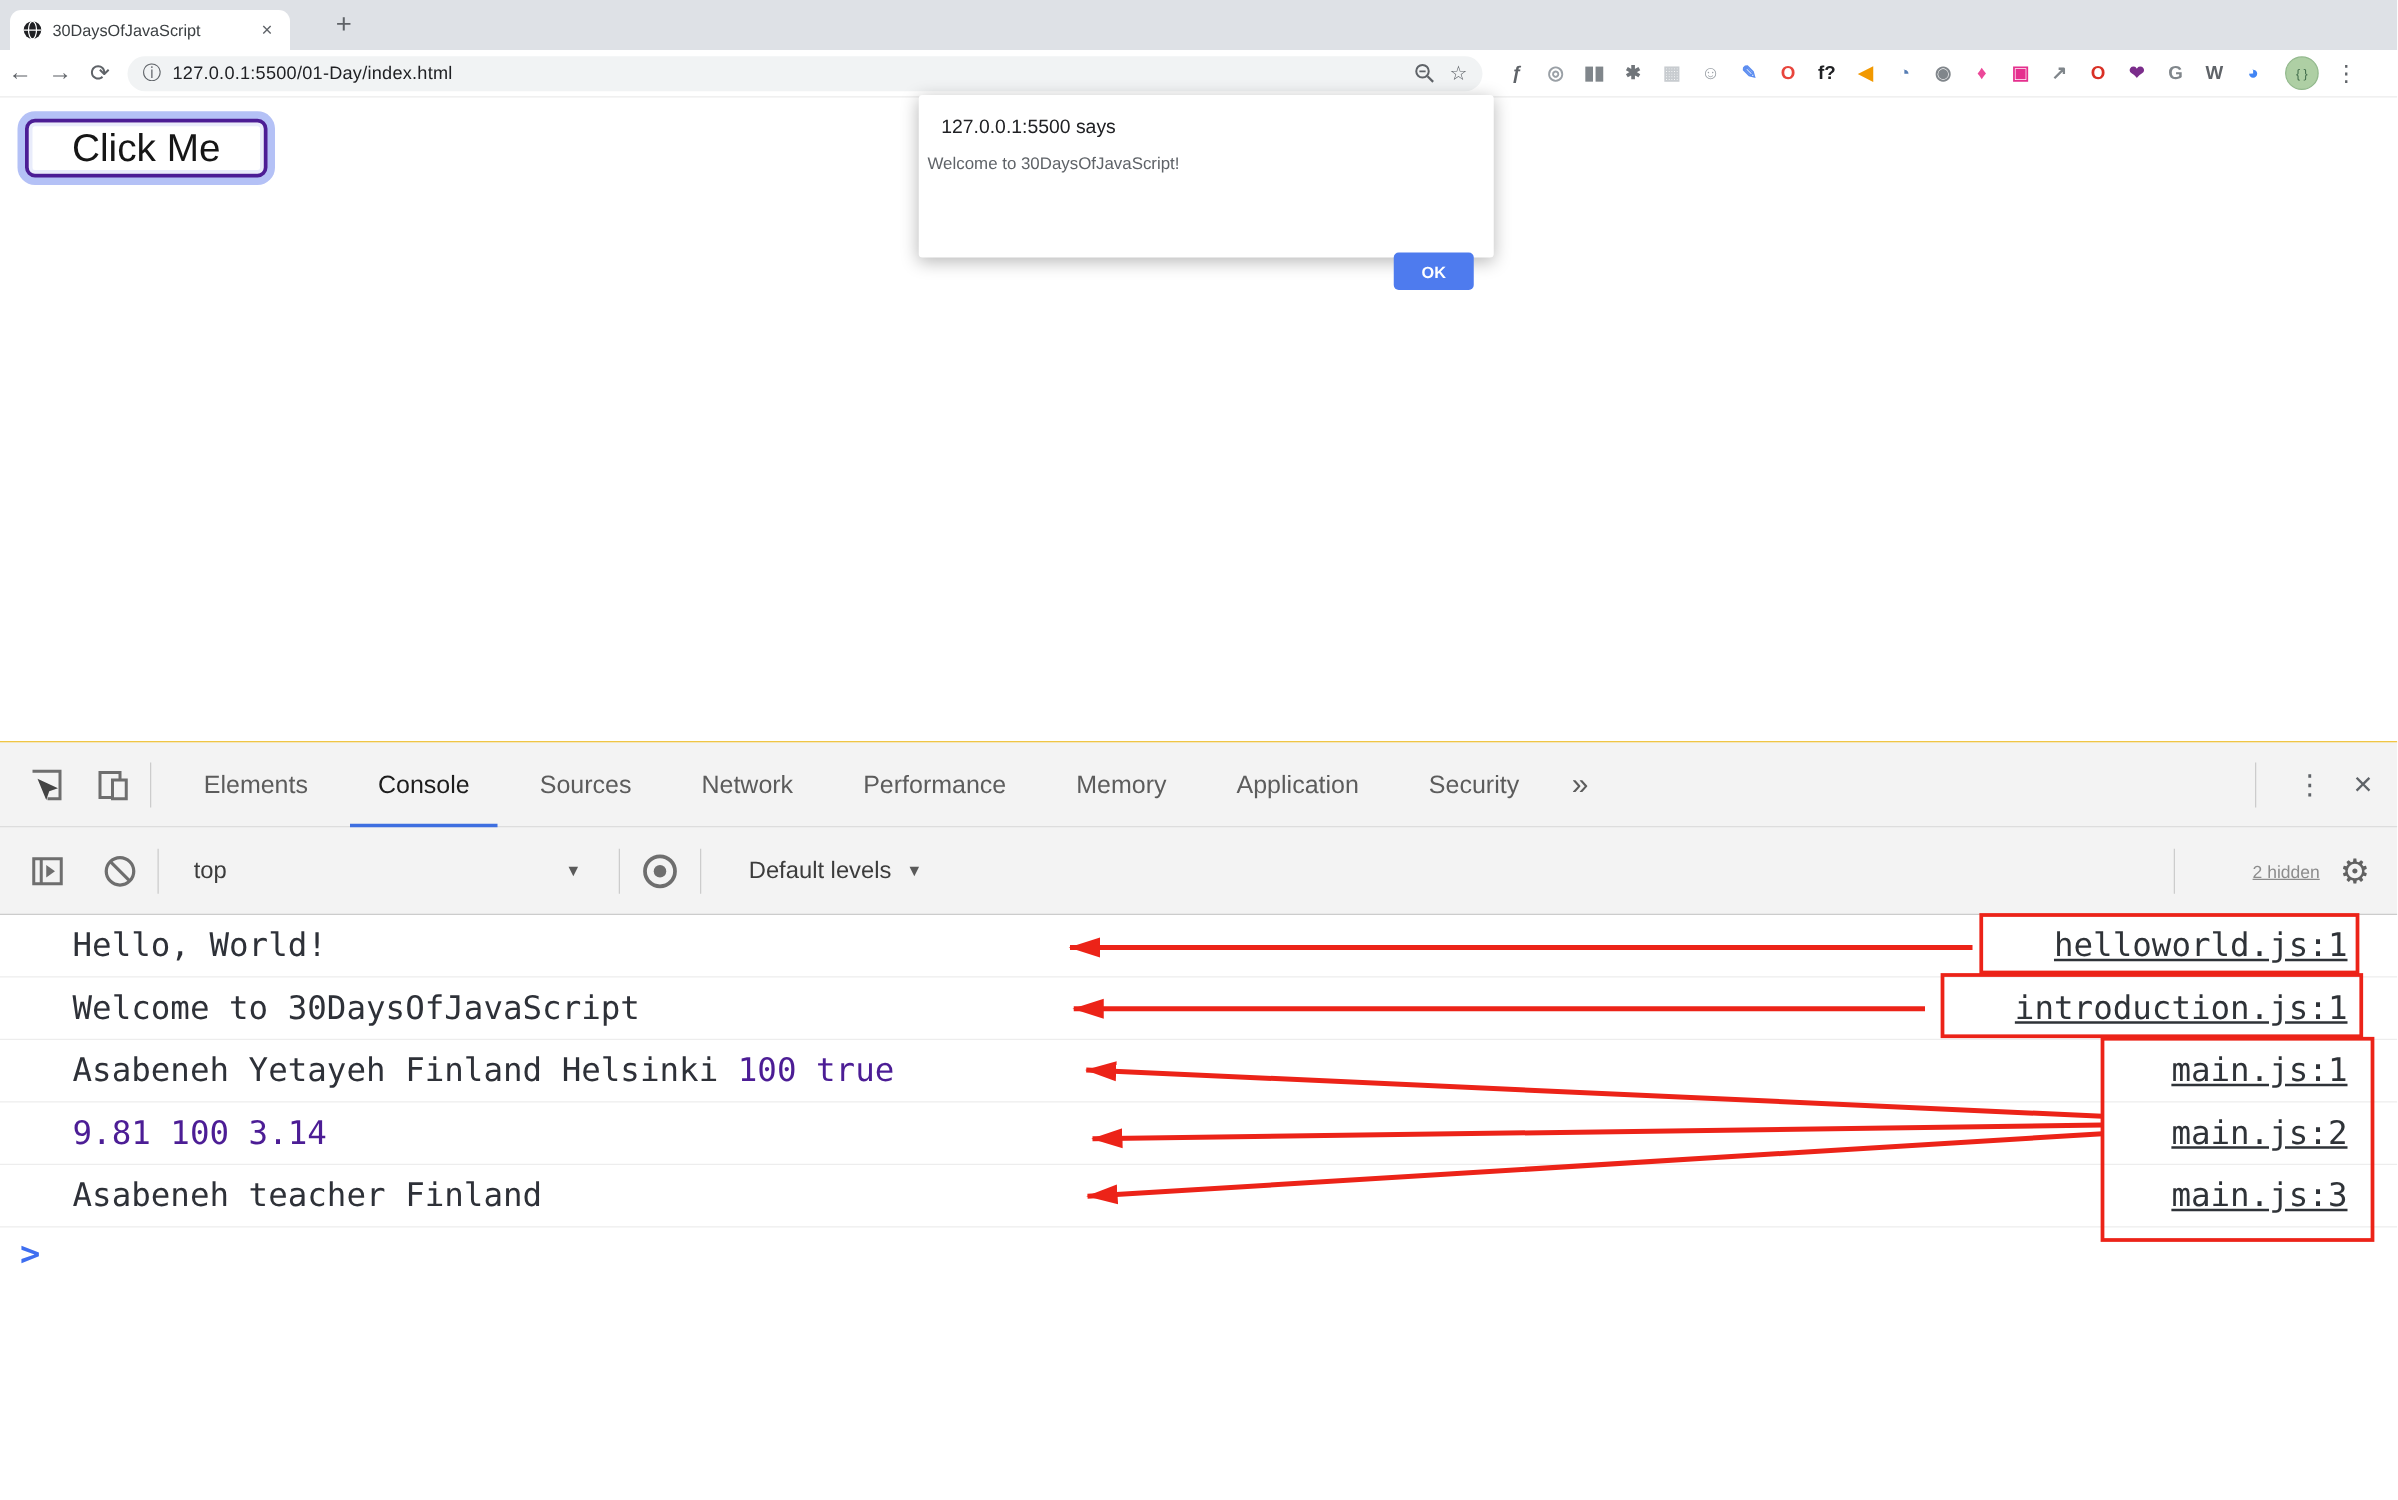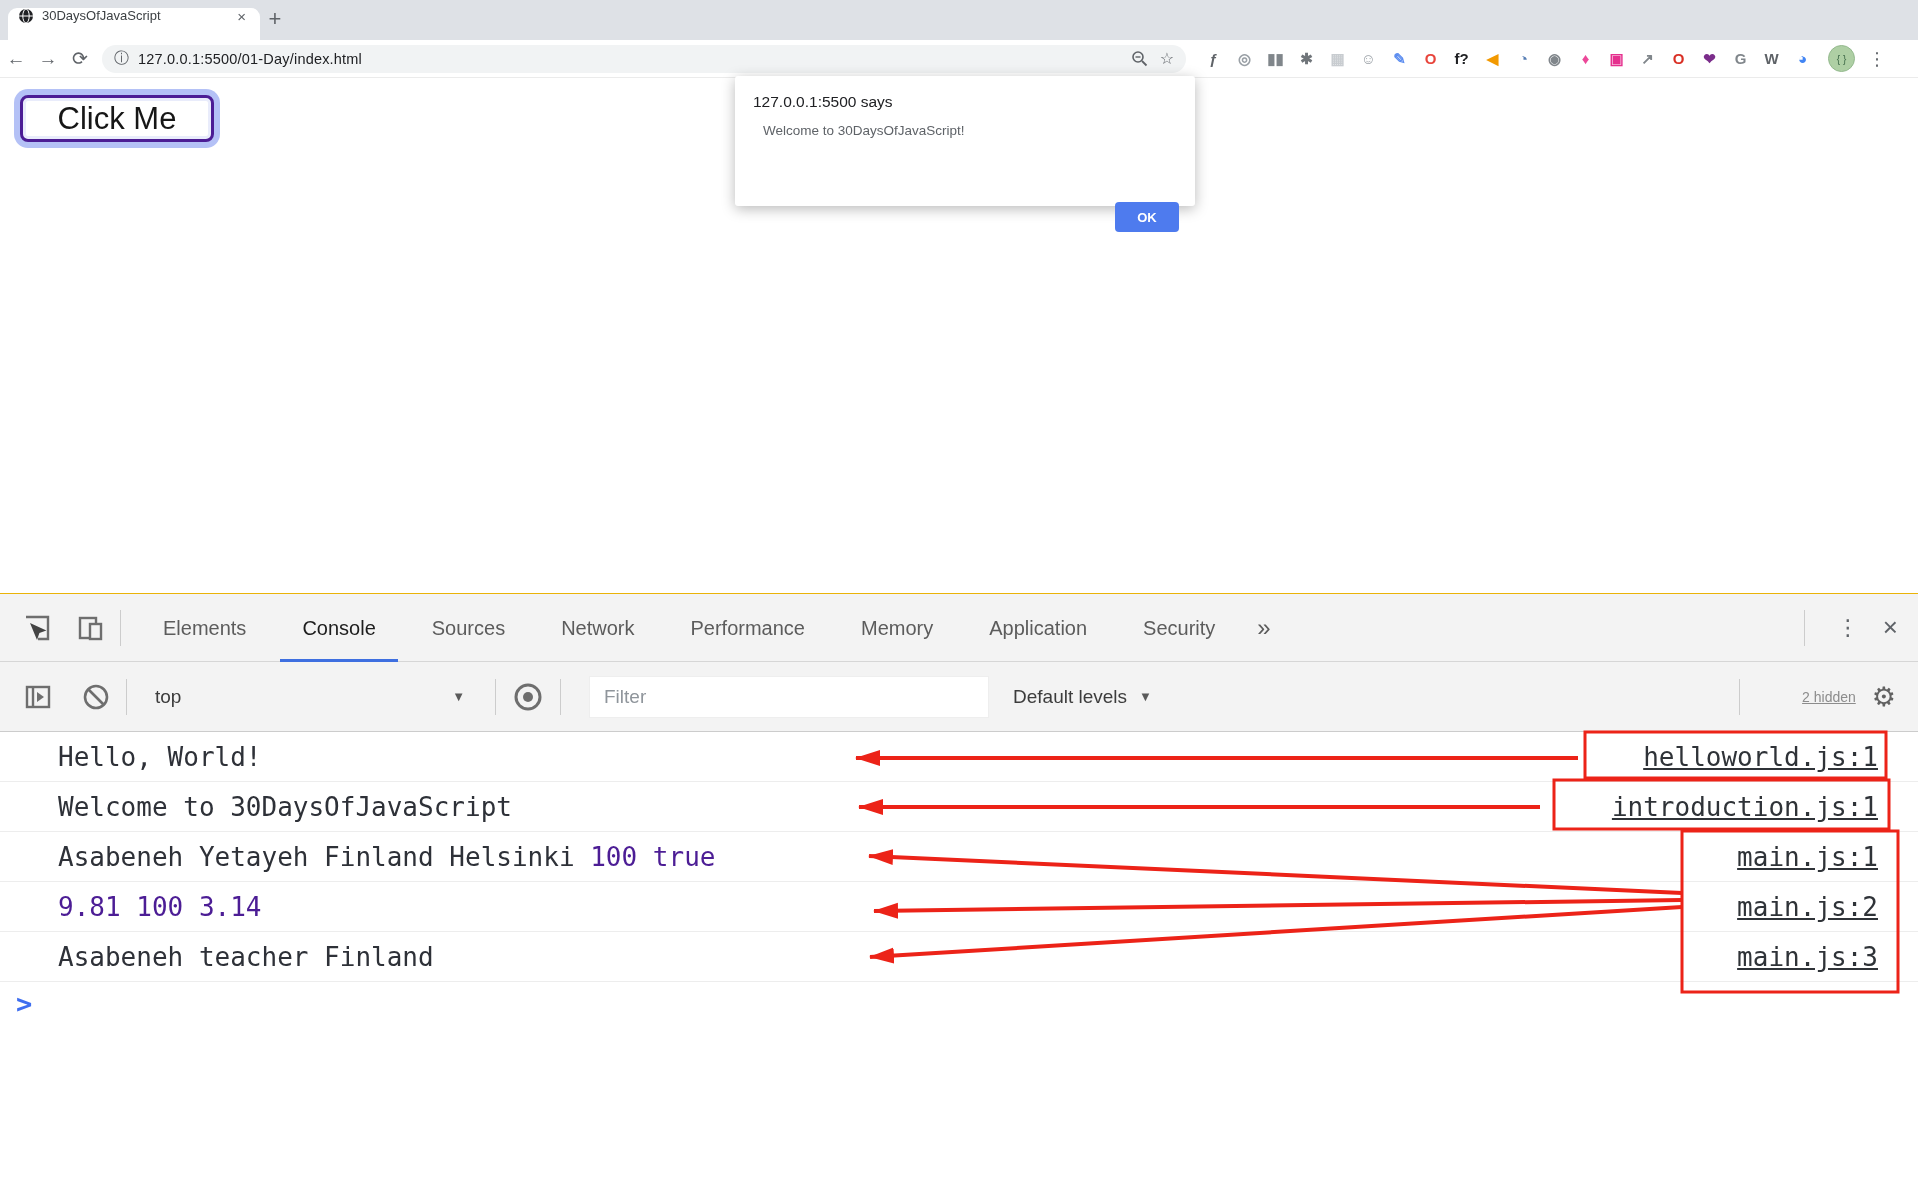--- a/index.html
+++ b/index.html
@@ -2,22 +2,22 @@
 <html><head>
 <meta charset="utf-8">
 <style>
   * { box-sizing: border-box; margin: 0; padding: 0; }
   html,body { background:#fff; }
   body { font-family: "Liberation Sans", sans-serif; }
   .stage { position:relative; width:1918px; height:1200px; background:#fff; overflow:hidden; }
 
   
   .tabstrip { position:absolute; left:0; top:0; width:1918px; height:40px; background:#dee1e6; }
-  .tab { position:absolute; left:8px; top:8px; width:252px; height:32px; background:#fff;
-         border-radius:9px 9px 0 0; display:flex; padding:0 10px; }
+  .tab { position:absolute; left:8px; top:8px; width:224px; height:32px; background:#fff;
+         border-radius:9px 9px 0 0; display:flex; align-items:center; padding:0 10px; }
   .tab-title { font-size:13px; color:#3c4043; margin-left:8px; flex:1; white-space:nowrap; overflow:hidden; }
   .tab-close { font-size:15px; color:#5f6368; padding:0 4px; cursor:pointer; }
   .newtab { position:absolute; left:260px; top:4px; font-size:22px; color:#5f6368; width:30px; height:30px;
             text-align:center; line-height:30px; }
 
   
   .toolbar { position:absolute; left:0; top:40px; width:1918px; height:38px; background:#fff;
              display:flex; align-items:center; border-bottom:1px solid #ebebeb; }
   .navbtn { font-size:19px; color:#5f6368; width:32px; text-align:center; flex:0 0 auto; }
   .urlbar { position:relative; margin-left:6px; width:1084px; height:28px; background:#f1f3f4;
@@ -34,21 +34,21 @@
   .menu3 { font-size:18px; color:#5f6368; margin-left:10px; width:24px; text-align:center; flex:0 0 auto; }
 
   
   .page { position:absolute; left:0; top:79px; width:1918px; height:514px; background:#fff; }
   .clickme { position:absolute; left:20px; top:16px; width:194px; height:47px; background:#fff;
              border:3px solid #4c1d95; border-radius:8px; box-shadow:0 0 0 6px #b4c1f6, inset 0 0 0 3px #e9ecfb;
              font-family:"Liberation Sans", sans-serif; font-size:31px; color:#161616; }
   .dialog { position:absolute; left:735px; top:-3px; width:460px; height:130px; background:#fff;
             border-radius:3px; box-shadow:0 3px 14px rgba(0,0,0,.28); z-index:40; }
   .dlg-title { position:absolute; left:18px; top:17px; font-size:15.5px; color:#202124; }
-  .dlg-msg { position:absolute; left:28px; top:47px; font-size:13.5px; color:#5f6368; }
+  .dlg-msg { position:absolute; left:7px; top:47px; font-size:13.5px; color:#5f6368; }
   .dlg-ok { position:absolute; right:16px; top:82px; width:64px; height:30px; background:#4e7bee;
             color:#fff; font-size:13px; font-weight:bold; border:none; border-radius:4px;
             font-family:"Liberation Sans", sans-serif;margin-top:44px; }
 
   
   .devtools { position:absolute; left:0; top:593px; width:1918px; height:607px; background:#fff;
               border-top:1px solid #eab308; }
   .dt-tabbar { position:relative; height:68px; background:#f3f3f3; border-bottom:1px solid #d6d6d6;
                display:flex; align-items:center; padding-left:14px; }
   .dt-icon { color:#6e6e6e; flex:0 0 auto; }
@@ -195,21 +195,20 @@
       <div class="ctx">
         <span>top</span>
         <span class="caret">▼</span>
       </div>
       <span class="vdiv"></span>
       <svg width="36" height="36" viewBox="0 0 36 36">
         <circle cx="18" cy="18" r="12" fill="none" stroke="#6e6e6e" stroke-width="3"></circle>
         <circle cx="18" cy="18" r="5" fill="#6e6e6e"></circle>
       </svg>
       <span class="vdiv"></span>
-      <input class="filter" placeholder="Filter" style="">
       <div class="levels">
         <span>Default levels</span>
         <span class="caret">▼</span>
       </div>
       <span class="dt-sp"></span>
       <span class="vdiv"></span>
       <span class="hiddbadge hiddbadge"></span>
       <span class="hiddbadge">2 hidden</span>
       <span class="gear">⚙</span>
     </div>

